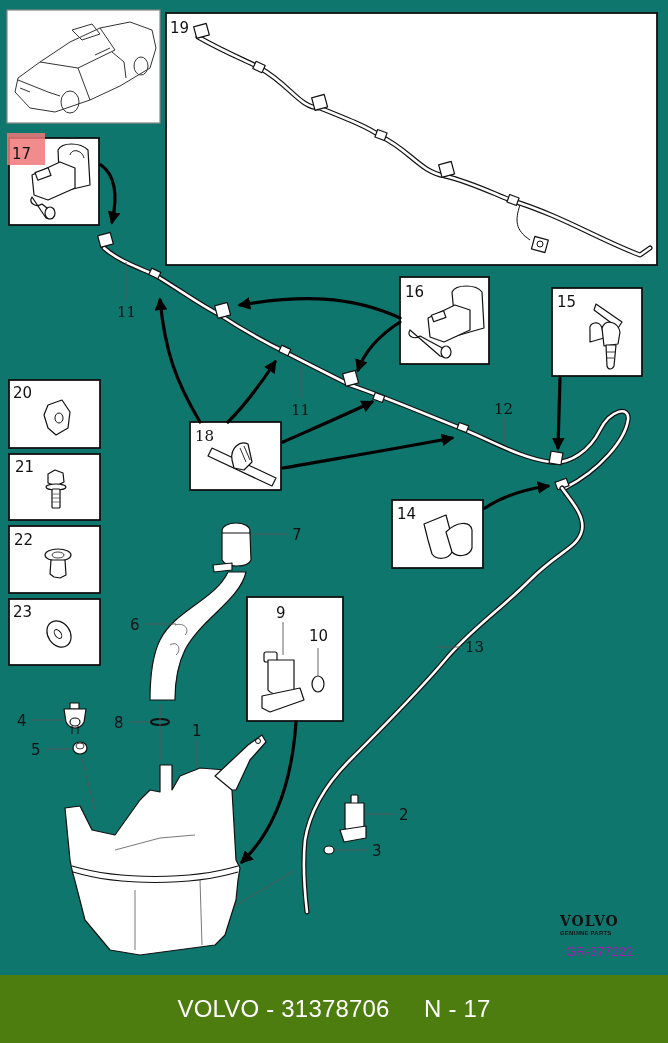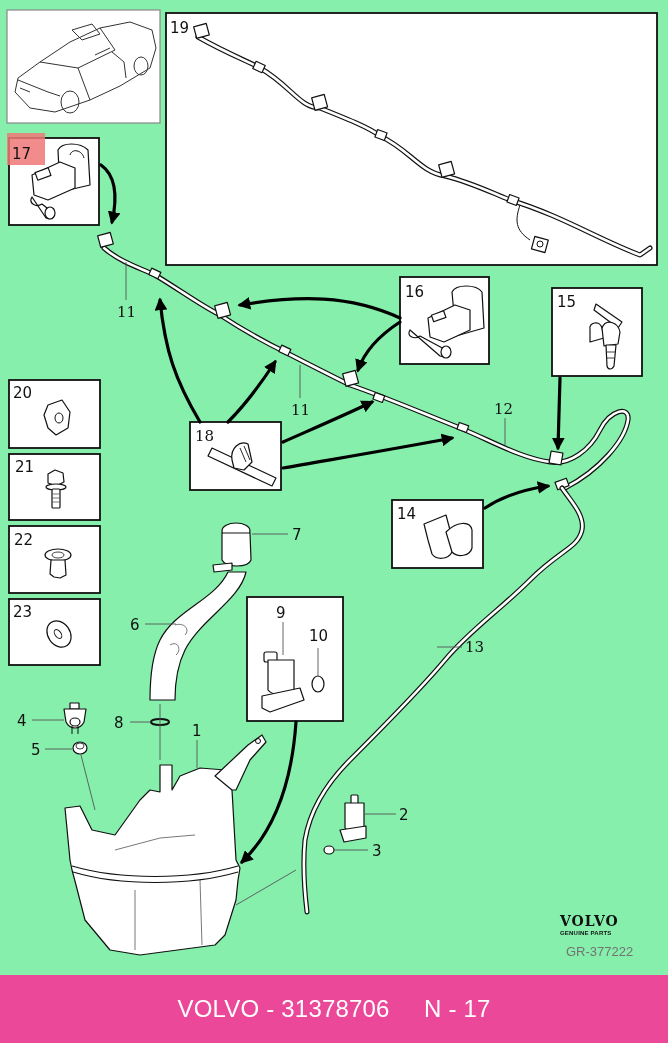--- a/index.html
+++ b/index.html
@@ -1,34 +1,34 @@
 <!DOCTYPE html>
 <html><head>
 <meta charset="utf-8">
 <style>
   html, body { margin: 0; padding: 0; background: #ffffff; }
   body { width: 668px; height: 1043px; position: relative; overflow: hidden; font-family: "DejaVu Sans", sans-serif; }
-  #diagram { position: absolute; left: 0; top: 0; width: 668px; height: 975px; background: #86efac; }
+  #diagram { position: absolute; left: 0; top: 0; width: 668px; height: 975px; background: #0f766e; }
   #diagram svg { position: absolute; left: 0; top: 0; }
   .lbl { font-family: "DejaVu Sans", sans-serif; font-size: 15px; fill: #111; }
   .lbl-serif { font-family: "DejaVu Serif", serif; font-size: 15px; fill: #111; }
   .part { fill: #fff; stroke: #111; stroke-width: 1.2; stroke-linejoin: round; }
   .hose { fill: none; stroke: #111; stroke-width: 5; stroke-linecap: round; stroke-linejoin: round; }
   .hose-in { fill: none; stroke: #fff; stroke-width: 2.6; stroke-linecap: round; stroke-linejoin: round; }
   .leader { fill: none; stroke: #555; stroke-width: 0.9; }
   .arrow { fill: none; stroke: #000; stroke-width: 3.2; stroke-linecap: round; }
   .box { fill: #fff; stroke: #111; stroke-width: 1.8; }
   .thumbbox { fill: #fff; stroke: #888; stroke-width: 1.2; }
   .hl { fill: #f07878; opacity: 0.85; }
-  #footer-bar { position: absolute; left: 0; top: 975px; width: 668px; height: 68px; background: #ec4899; display: flex; align-items: center; justify-content: center; }
+  #footer-bar { position: absolute; left: 0; top: 975px; width: 668px; height: 68px; background: #4d7c0f; display: flex; align-items: center; justify-content: center; }
   #footer-text { color: #ffffff; font-family: "Liberation Sans", sans-serif; font-size: 24px; letter-spacing: 0.2px; white-space: pre; }
   #brand { position: absolute; left: 560px; top: 914px; width: 90px; text-align: left; }
   #brand-name { font-family: "DejaVu Serif", serif; font-weight: bold; font-size: 14px; letter-spacing: 1px; color: #111; line-height: 15px; }
   #brand-sub { font-family: "Liberation Sans", sans-serif; font-weight: bold; font-size: 6px; color: #111; line-height: 8px; letter-spacing: 0.2px; }
-  #drawing-id { position: absolute; left: 566px; top: 944px; font-family: "Liberation Sans", sans-serif; font-size: 13px; color: #737373; }
+  #drawing-id { position: absolute; left: 566px; top: 944px; font-family: "Liberation Sans", sans-serif; font-size: 13px; color: #a21caf; }
 </style>
 </head>
 <body>
 
 <div id="diagram">
 <svg width="668" height="975" viewBox="0 0 668 975">
   <defs>
     <marker id="ah" viewBox="0 0 10 10" refX="8" refY="5" markerWidth="4" markerHeight="4" orient="auto-start-reverse">
       <path d="M0,0 L10,5 L0,10 z" fill="#000"></path>
     </marker>

